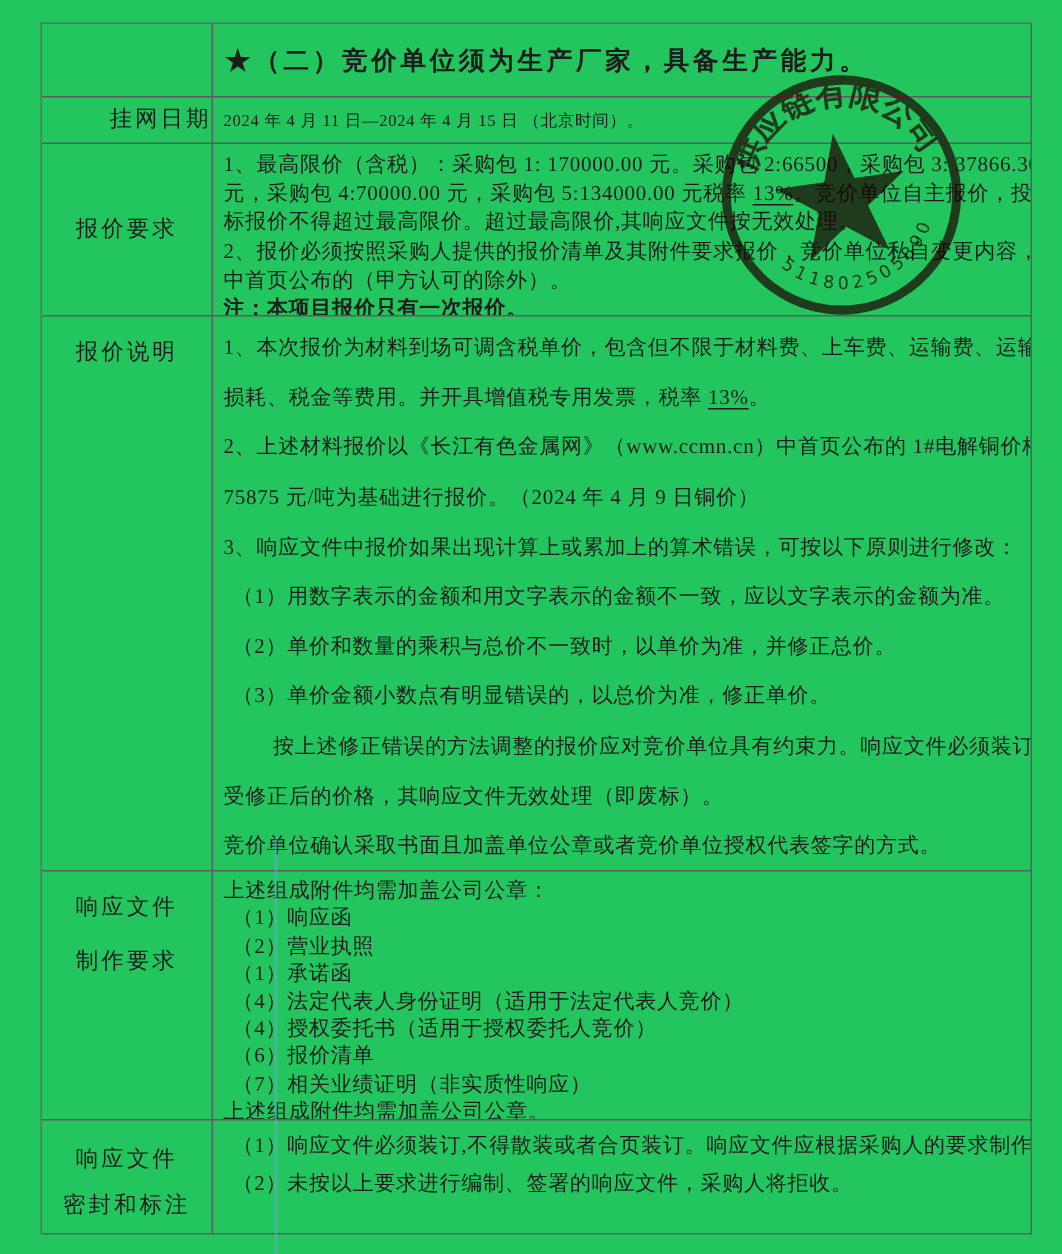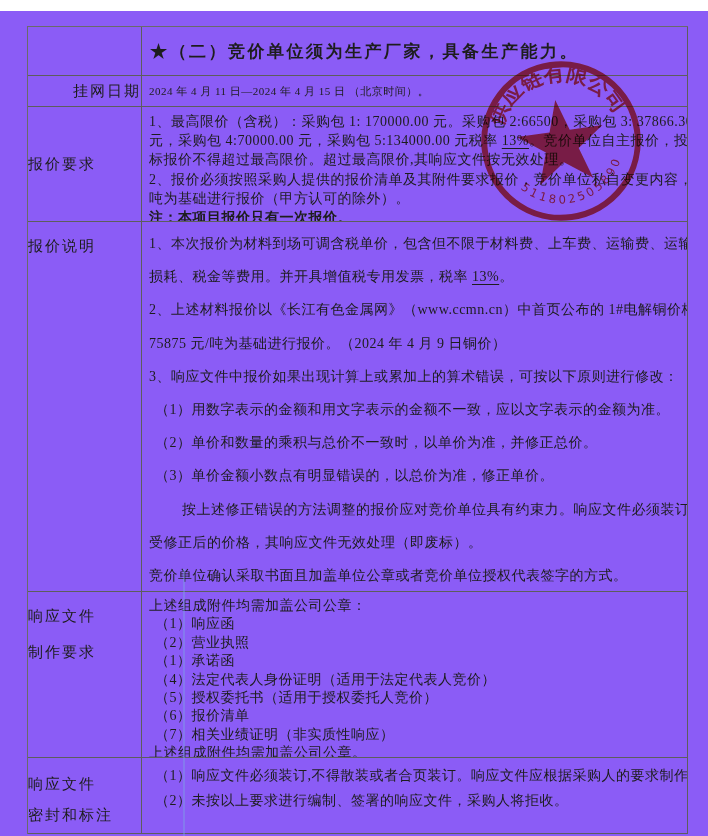--- a/index.html
+++ b/index.html
@@ -1,37 +1,37 @@
 <!DOCTYPE html>
 <html><head>
 <meta charset="utf-8">
 <style>
   html,body{margin:0;padding:0;}
   body{
     width:708px;height:836px;background:#ffffff;
     font-family:"Liberation Serif","DejaVu Serif",serif;
     color:#1d1d1d;position:relative;overflow:hidden;
   }
-  .screen{position:absolute;inset:0;background:#8b5cf6;margin-top:11px;}
+  .screen{position:absolute;inset:0;background:#22c55e;}
 
   
   .tbl{
     position:absolute;left:27px;top:15px;width:660px;
     display:grid;
     grid-template-columns:114px 1fr;
     grid-template-rows:49px 31px 115px 370px 166px 76px;
     border-top:1px solid #6a6a6a;border-left:1px solid #6a6a6a;
     background:transparent;
   }
   .cell{
     border-right:1px solid #5d5d5d;border-bottom:1px solid #5d5d5d;
     box-sizing:border-box;overflow:hidden;
   }
   .lbl{
-    display:flex;flex-direction:column;justify-content:center;
+    display:flex;flex-direction:column;align-items:center;justify-content:center;
     font-size:15px;letter-spacing:2px;line-height:20px;
   }
   .lbl-left{align-items:flex-end;padding-left:5px;}
   .lbl-top{justify-content:flex-start;padding-top:14px;row-gap:16px;}
   .lbl-top2{justify-content:flex-start;padding-top:16px;row-gap:11px;}
   .content{padding:5px 4px 0 7px;font-size:14px;letter-spacing:0.5px;}
   .line{white-space:nowrap;}
   .lh19 .line{line-height:19.2px;}
   .lh33 .line{line-height:33.2px;}
   .lh18 .line{line-height:18.4px;}
@@ -79,21 +79,21 @@
     </div>
 
     <div class="cell lbl">
       <span>报价要求</span>
     </div>
     <div class="cell content lh19">
       <div class="line">1、最高限价（含税）：采购包 1: 170000.00 元。采购包 2:66500，采购包 3: 37866.30</div>
       <div class="line">元，采购包 4:70000.00 元，采购包 5:134000.00 元税率 <u>13%</u>。竞价单位自主报价，投</div>
       <div class="line">标报价不得超过最高限价。超过最高限价,其响应文件按无效处理。</div>
       <div class="line">2、报价必须按照采购人提供的报价清单及其附件要求报价，竞价单位私自变更内容，</div>
-      <div class="line">吨为基础进行报价（甲方认可的除外）。</div>
+      <div class="line">中首页公布的（甲方认可的除外）。</div>
       <div class="line bold">注：本项目报价只有一次报价。</div>
     </div>
 
     <div class="cell lbl lbl-top">
       <span>报价说明</span>
     </div>
     <div class="cell content lh33">
       <div class="line">1、本次报价为材料到场可调含税单价，包含但不限于材料费、上车费、运输费、运输</div>
       <div class="line">损耗、税金等费用。并开具增值税专用发票，税率 <u>13%</u>。</div>
       <div class="line">2、上述材料报价以《长江有色金属网》（www.ccmn.cn）中首页公布的 1#电解铜价格</div>
@@ -110,21 +110,21 @@
     <div class="cell lbl lbl-top">
       <span>响应文件</span>
       <span>制作要求</span>
     </div>
     <div class="cell content lh18">
       <div class="line">上述组成附件均需加盖公司公章：</div>
       <div class="line ind1">（1）响应函</div>
       <div class="line ind1">（2）营业执照</div>
       <div class="line ind1">（1）承诺函</div>
       <div class="line ind1">（4）法定代表人身份证明（适用于法定代表人竞价）</div>
-      <div class="line ind1">（5）授权委托书（适用于授权委托人竞价）</div>
+      <div class="line ind1">（4）授权委托书（适用于授权委托人竞价）</div>
       <div class="line ind1">（6）报价清单</div>
       <div class="line ind1">（7）相关业绩证明（非实质性响应）</div>
       <div class="line">上述组成附件均需加盖公司公章。</div>
     </div>
 
     <div class="cell lbl lbl-top2">
       <span>响应文件</span>
       <span>密封和标注</span>
     </div>
     <div class="cell content lh25">

